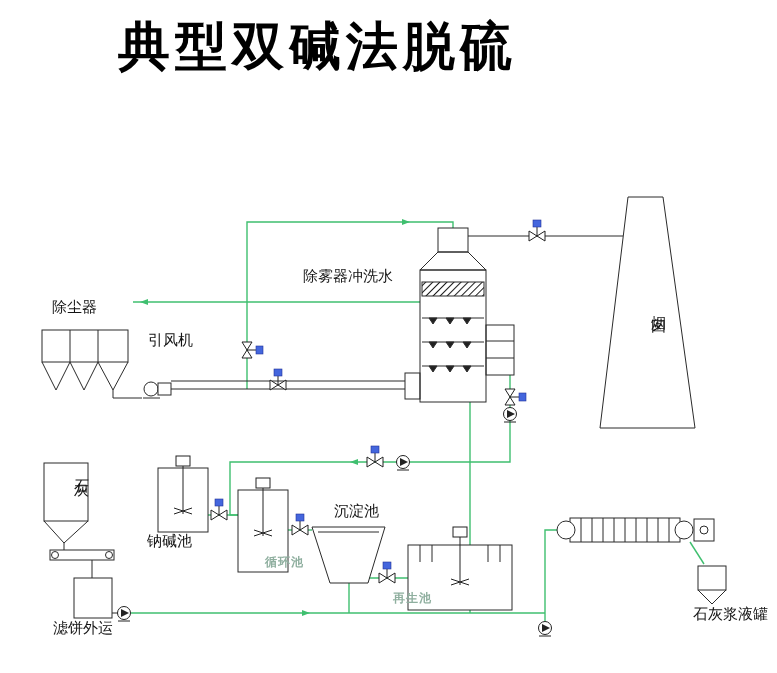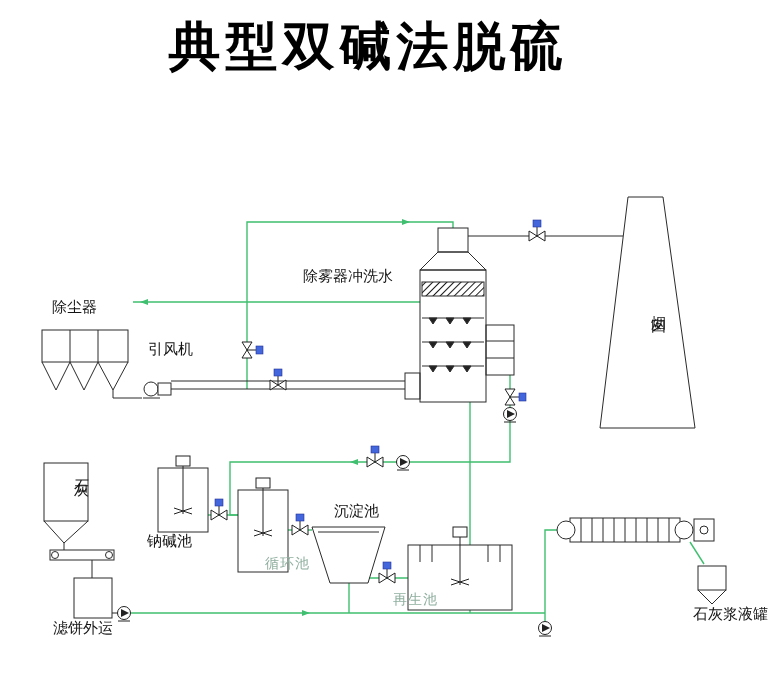--- a/index.html
+++ b/index.html
@@ -1,24 +1,24 @@
 <!DOCTYPE html>
 <html><head>
 <meta charset="utf-8">
 <style>
   html,body{margin:0;padding:0;background:#fff;}
   .canvas{position:relative;width:777px;height:673px;background:#ffffff;overflow:hidden;
           font-family:"Liberation Sans",sans-serif;}
   .canvas svg{position:absolute;left:0;top:0;}
-  .title{position:absolute;left:118px;top:12px;width:500px;text-align:center;
+  .title{position:absolute;left:118px;top:12px;width:500px;text-align:left;
          font-family:"Liberation Serif",serif;font-weight:bold;font-size:52px;
          letter-spacing:5px;color:#000;white-space:nowrap;}
   .lbl{position:absolute;font-size:15px;color:#141414;white-space:nowrap;line-height:1.1;padding-left:20px;}
   .vert{writing-mode:vertical-rl;text-orientation:upright;letter-spacing:3px;}
-  .faint{font-size:14px;color:#8faf9f;letter-spacing:1px;}
+  .faint{font-size:12px;color:#8faf9f;letter-spacing:1px;font-weight:bold;}
 </style>
 </head>
 <body>
 
 <div class="canvas">
 
 <svg width="777" height="673" viewBox="0 0 777 673">
   <defs>
     <pattern id="hatch" width="5" height="5" patternUnits="userSpaceOnUse" patternTransform="rotate(45)">
       <line x1="0" y1="0" x2="0" y2="5" stroke="#1c1c1c" stroke-width="2"></line>
@@ -192,21 +192,21 @@
     <use href="#pump" transform="translate(510,414)"></use>
     <use href="#pump" transform="translate(403,462)"></use>
     <use href="#pump" transform="translate(124,613)"></use>
     <use href="#pump" transform="translate(545,628)"></use>
   </g>
 </svg>
 
 <div class="title">典型双碱法脱硫</div>
 
 <div class="lbl" style="left:32px;top:299px">除尘器</div>
-<div class="lbl" style="left:128px;top:341px">引风机</div>
+<div class="lbl" style="left:128px;top:332px">引风机</div>
 <div class="lbl" style="left:283px;top:268px">除雾器冲洗水</div>
 <div class="lbl vert" style="left:630px;top:303px">烟囱</div>
 <div class="lbl vert" style="left:53px;top:468px">石灰</div>
 <div class="lbl" style="left:127px;top:533px">钠碱池</div>
 <div class="lbl" style="left:314px;top:503px">沉淀池</div>
 <div class="lbl faint" style="left:245px;top:556px">循环池</div>
 <div class="lbl faint" style="left:373px;top:592px">再生池</div>
 <div class="lbl" style="left:33px;top:620px">滤饼外运</div>
 <div class="lbl" style="left:673px;top:606px">石灰浆液罐</div>
 

